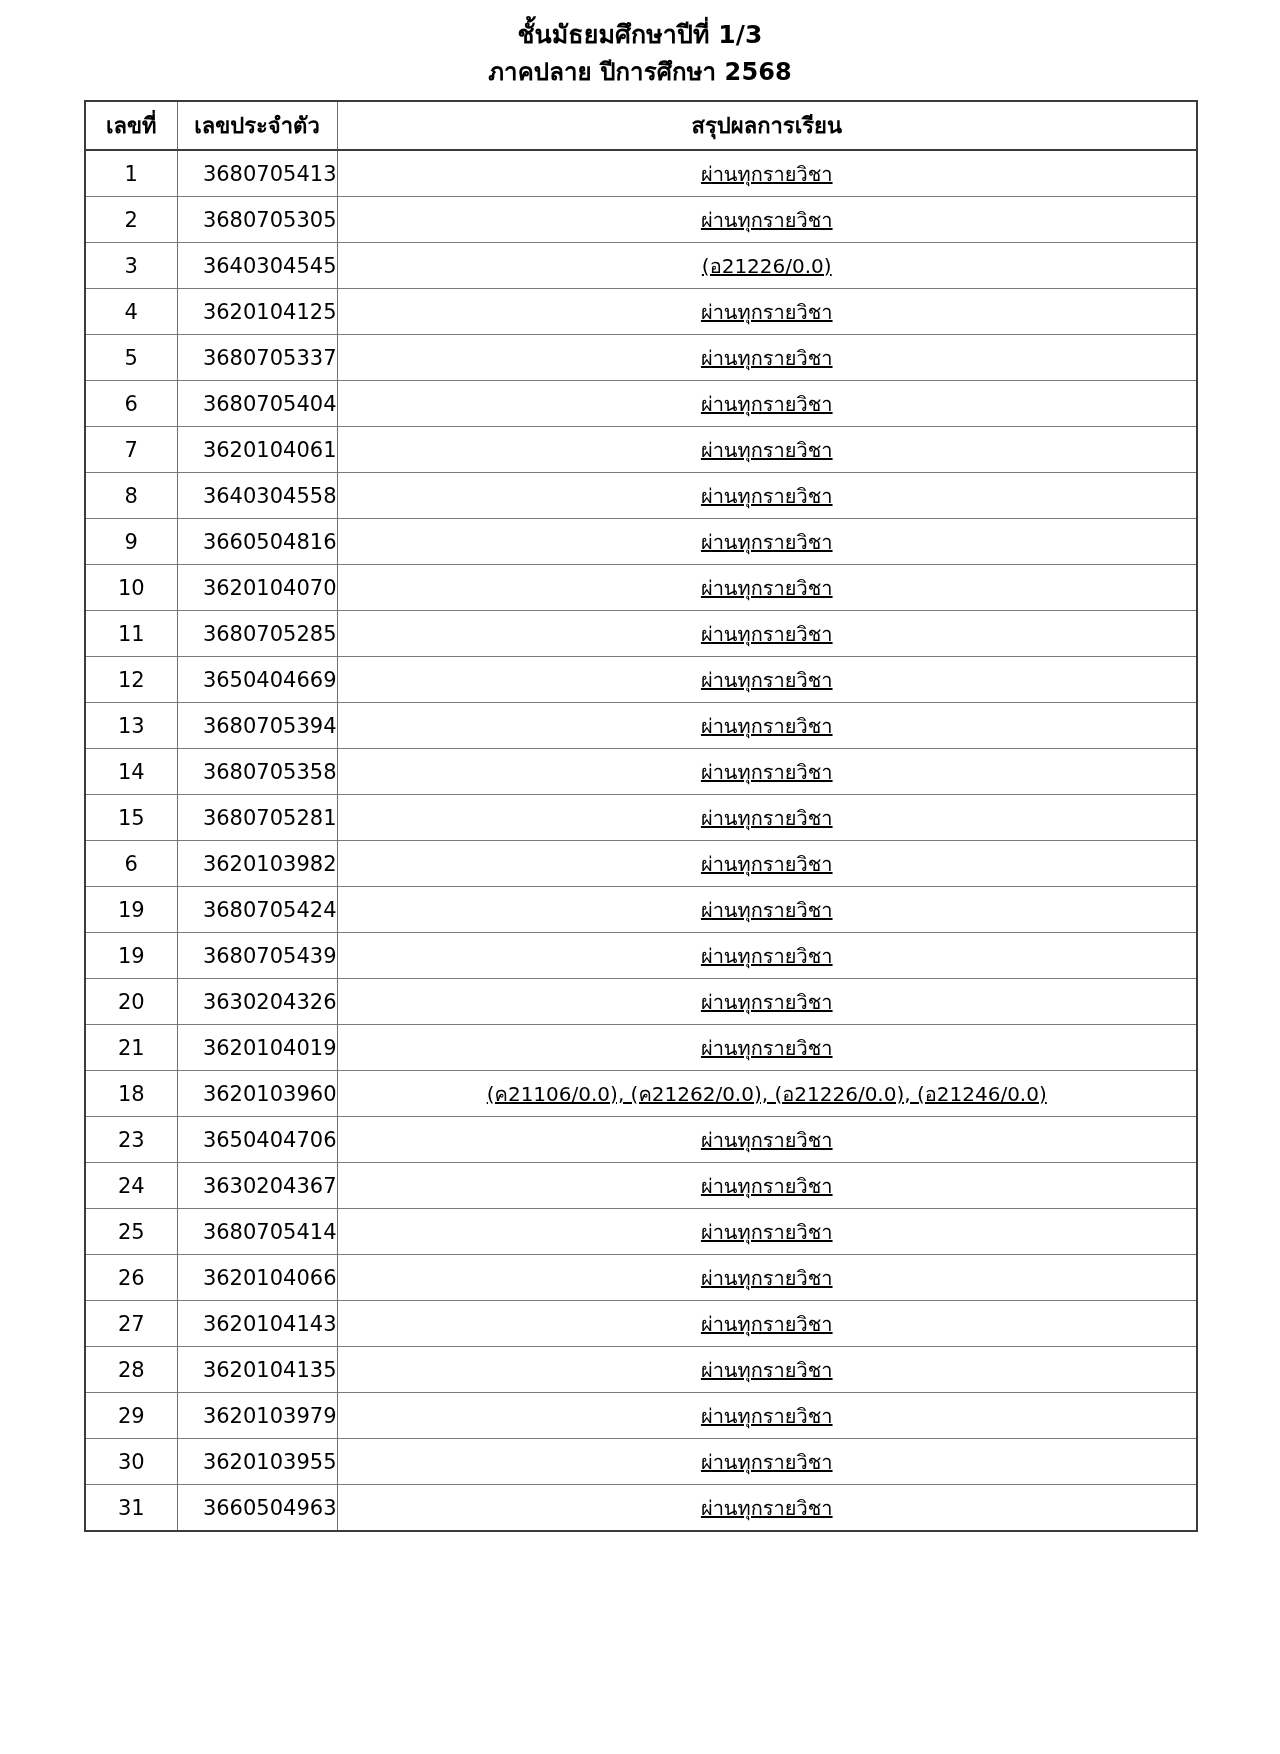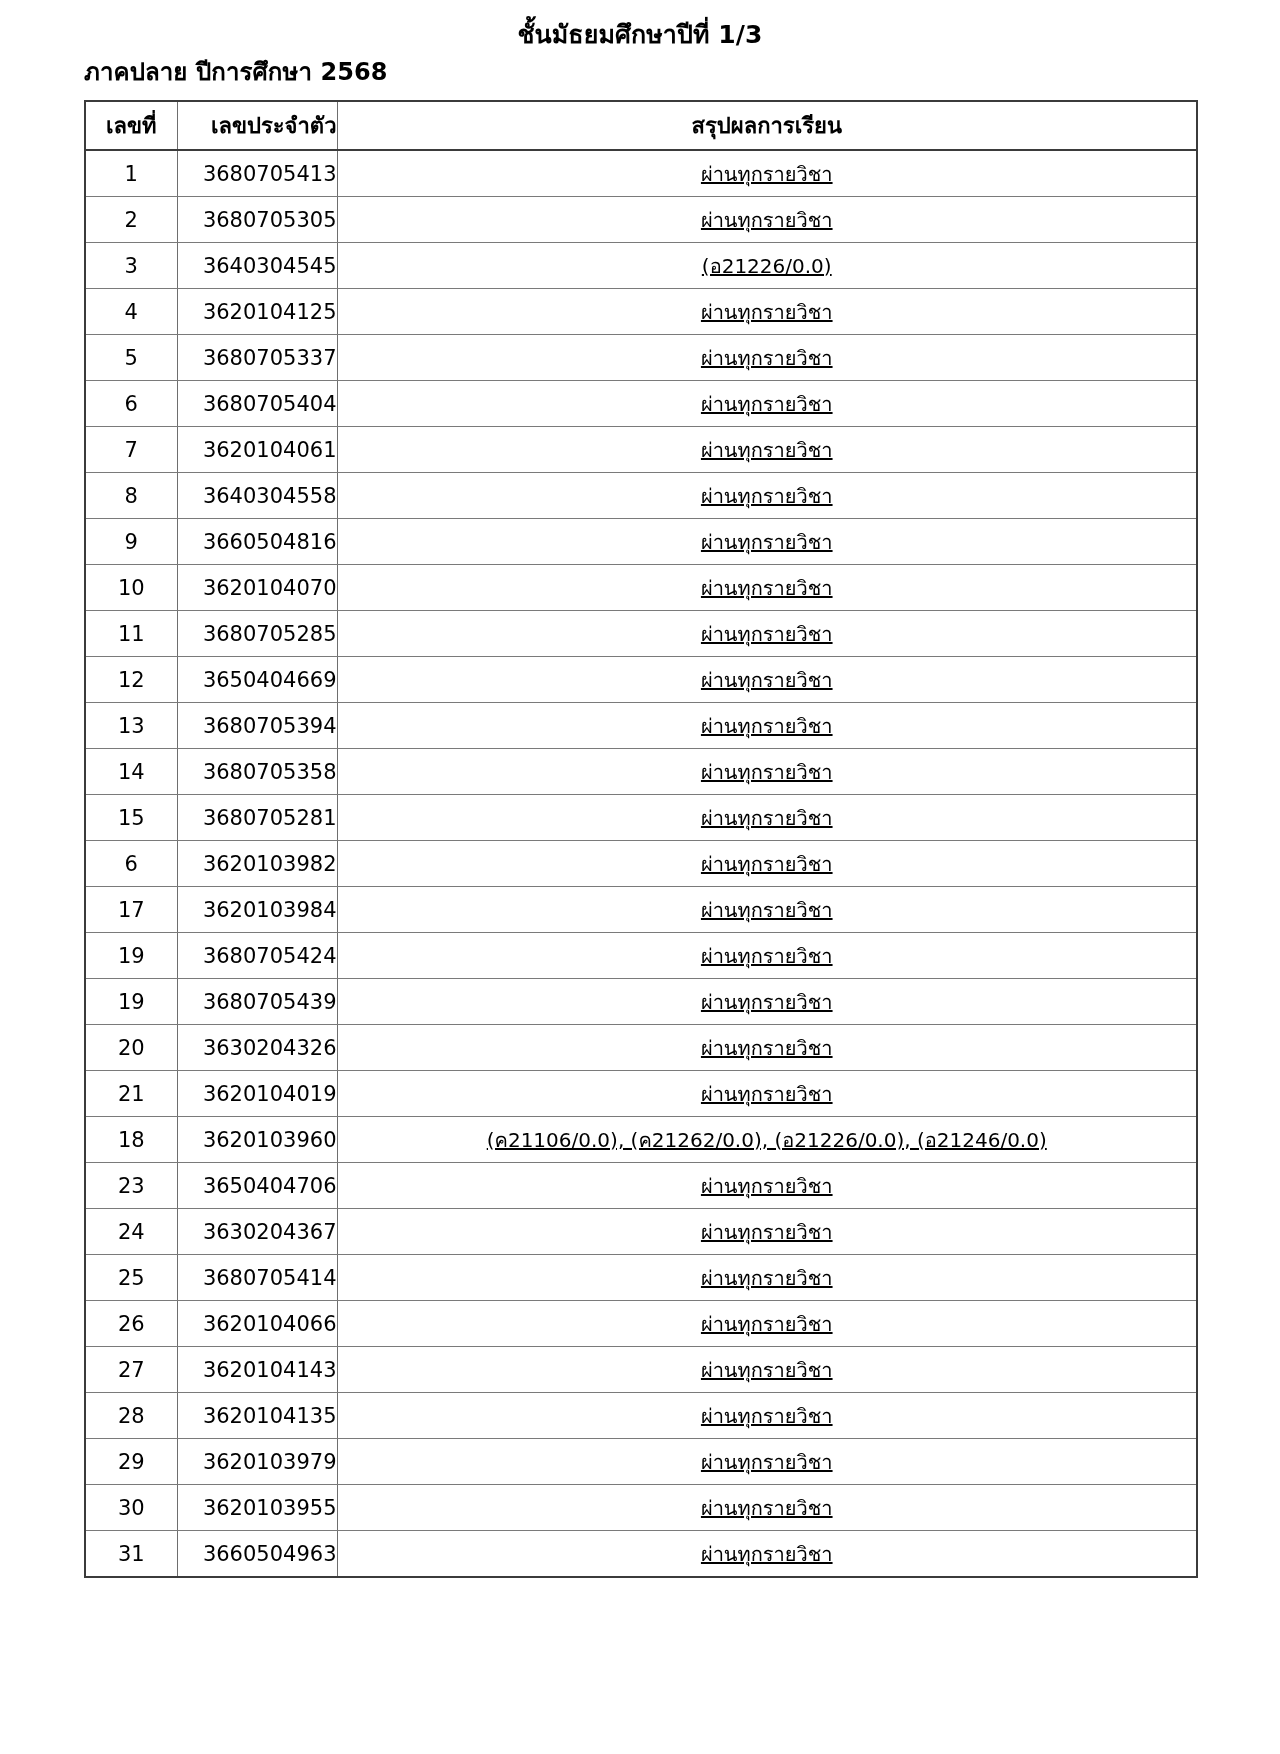--- a/index.html
+++ b/index.html
@@ -20,21 +20,21 @@
   }
   .doc-title {
     text-align: center;
     font-size: 25px;
     font-weight: bold;
     line-height: 1.35;
     letter-spacing: 0.1px;
     margin: 0;
   }
   .doc-subtitle {
-    text-align: left;
+    text-align: center;
     font-size: 24px;
     font-weight: bold;
     line-height: 1.35;
     letter-spacing: 0.1px;
     margin: 4px 0 12px 0;
   }
   table.results {
     border-collapse: collapse;
     width: 1112px;
     table-layout: fixed;
@@ -82,21 +82,20 @@
     font-size: 20px;
     white-space: nowrap;
     text-decoration: underline;
   }
   table.results thead th.head-no {
     border-left: 2px solid #3b3b3b;
     border-top: 2px solid #3b3b3b;
   }
   table.results thead th.head-id {
     border-top: 2px solid #3b3b3b;
-    text-align: right;
   }
   table.results thead th.head-sum {
     border-top: 2px solid #3b3b3b;
     border-right: 2px solid #3b3b3b;
   }
   table.results tbody tr:last-child td {
     border-bottom: 2px solid #3b3b3b;
   }
 </style>
 </head>
@@ -196,25 +195,20 @@
           <td class="cell-no">15</td>
           <td class="cell-id">3680705281</td>
           <td class="cell-sum">ผ่านทุกรายวิชา</td>
         </tr>
         <tr>
           <td class="cell-no">6</td>
           <td class="cell-id">3620103982</td>
           <td class="cell-sum">ผ่านทุกรายวิชา</td>
         </tr>
         <tr>
-          <td class="cell-no">17</td>
-          <td class="cell-id">3620103984</td>
-          <td class="cell-sum">ผ่านทุกรายวิชา</td>
-        </tr>
-        <tr>
           <td class="cell-no">19</td>
           <td class="cell-id">3680705424</td>
           <td class="cell-sum">ผ่านทุกรายวิชา</td>
         </tr>
         <tr>
           <td class="cell-no">19</td>
           <td class="cell-id">3680705439</td>
           <td class="cell-sum">ผ่านทุกรายวิชา</td>
         </tr>
         <tr>

